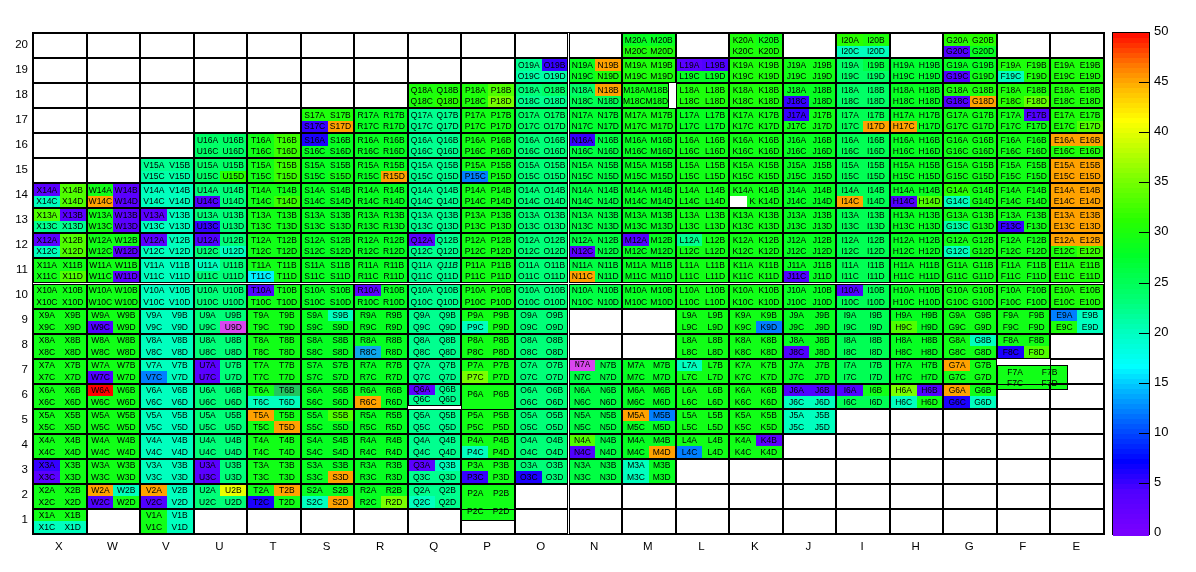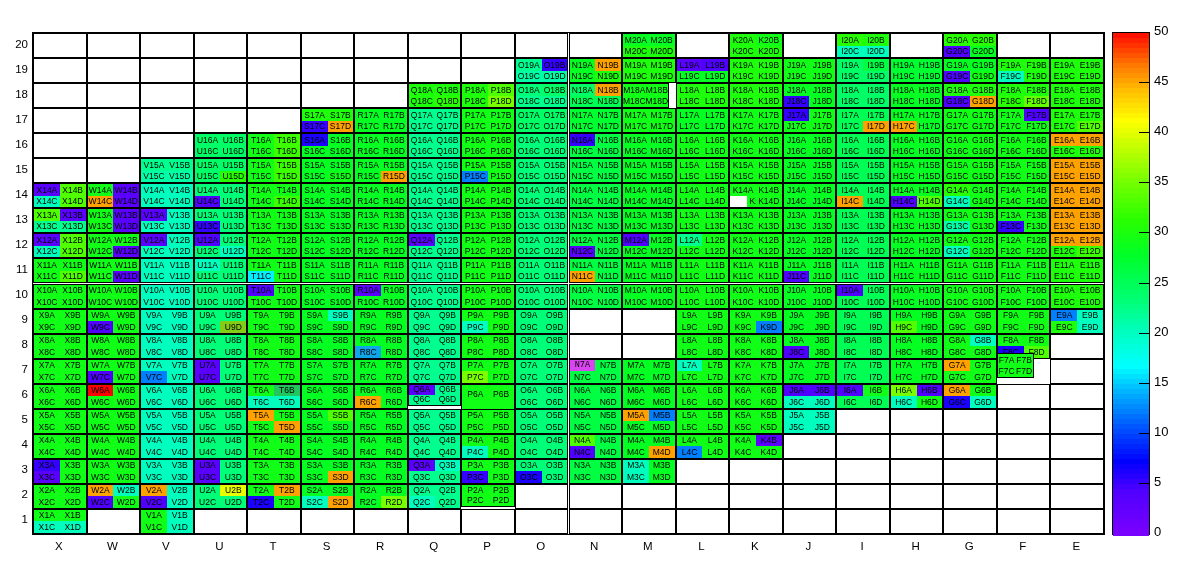--- a/index.html
+++ b/index.html
@@ -983,21 +983,21 @@
           <div class="quad q-d" style="background: rgb(6, 255, 34);">S11D</div>
         </div>
         <div class="cell" style="left: 321.3px; top: 225.45px; width: 53.55px; height: 25.05px;">
           <div class="quad q-a" style="background: rgb(6, 255, 34);">R11A</div>
           <div class="quad q-b" style="background: rgb(6, 255, 34);">R11B</div>
           <div class="quad q-c" style="background: rgb(6, 255, 34);">R11C</div>
           <div class="quad q-d" style="background: rgb(6, 255, 34);">R11D</div>
         </div>
         <div class="cell" style="left: 374.85px; top: 225.45px; width: 53.55px; height: 25.05px;">
           <div class="quad q-a" style="background: rgb(0, 255, 143);">Q11A</div>
-          <div class="quad q-b" style="background: rgb(0, 255, 143);">Q11B</div>
+          <div class="quad q-b" style="background: rgb(0, 255, 143); font-style: italic;">Q11B</div>
           <div class="quad q-c" style="background: rgb(0, 255, 143);">Q11C</div>
           <div class="quad q-d" style="background: rgb(0, 255, 143);">Q11D</div>
         </div>
         <div class="cell" style="left: 428.4px; top: 225.45px; width: 53.55px; height: 25.05px;">
           <div class="quad q-a" style="background: rgb(17, 255, 23);">P11A</div>
           <div class="quad q-b" style="background: rgb(17, 255, 23);">P11B</div>
           <div class="quad q-c" style="background: rgb(17, 255, 23);">P11C</div>
           <div class="quad q-d" style="background: rgb(17, 255, 23);">P11D</div>
         </div>
         <div class="cell" style="left: 481.95px; top: 225.45px; width: 53.55px; height: 25.05px;">
@@ -1201,21 +1201,21 @@
         <div class="cell" style="left: 107.1px; top: 275.55px; width: 53.55px; height: 25.05px;">
           <div class="quad q-a" style="background: rgb(0, 255, 190);">V9A</div>
           <div class="quad q-b" style="background: rgb(0, 255, 190);">V9B</div>
           <div class="quad q-c" style="background: rgb(0, 255, 190);">V9C</div>
           <div class="quad q-d" style="background: rgb(0, 255, 190);">V9D</div>
         </div>
         <div class="cell" style="left: 160.65px; top: 275.55px; width: 53.55px; height: 25.05px;">
           <div class="quad q-a" style="background: rgb(0, 255, 120);">U9A</div>
           <div class="quad q-b" style="background: rgb(0, 255, 120);">U9B</div>
           <div class="quad q-c" style="background: rgb(0, 255, 120);">U9C</div>
-          <div class="quad q-d" style="background: #84cc16; text-align: center;">U9D</div>
+          <div class="quad q-d" style="background: #d946ef; text-align: center;">U9D</div>
         </div>
         <div class="cell" style="left: 214.2px; top: 275.55px; width: 53.55px; height: 25.05px;">
           <div class="quad q-a" style="background: rgb(17, 255, 23);">T9A</div>
           <div class="quad q-b" style="background: rgb(17, 255, 23);">T9B</div>
           <div class="quad q-c" style="background: rgb(17, 255, 23);">T9C</div>
           <div class="quad q-d" style="background: rgb(17, 255, 23);">T9D</div>
         </div>
         <div class="cell" style="left: 267.75px; top: 275.55px; width: 53.55px; height: 25.05px;">
           <div class="quad q-a" style="background: rgb(6, 255, 34);">S9A</div>
           <div class="quad q-b" style="background: rgb(0, 255, 190);">S9B</div>
@@ -1502,21 +1502,21 @@
           <div class="quad q-b" style="background: rgb(6, 255, 34);">H7B</div>
           <div class="quad q-c" style="background: rgb(6, 255, 34);">H7C</div>
           <div class="quad q-d" style="background: rgb(6, 255, 34);">H7D</div>
         </div>
         <div class="cell" style="left: 910.35px; top: 325.65px; width: 53.55px; height: 25.05px;">
           <div class="quad q-a" style="background: rgb(255, 162, 0);">G7A</div>
           <div class="quad q-b" style="background: rgb(17, 255, 23);">G7B</div>
           <div class="quad q-c" style="background: rgb(17, 255, 23);">G7C</div>
           <div class="quad q-d" style="background: rgb(17, 255, 23);">G7D</div>
         </div>
-        <div class="cell" style="left: 963.9px; top: 320px; width: 37px; height: 25.05px; padding-left: 12px;">
+        <div class="cell" style="left: 963.9px; top: 332px; width: 71px; height: 25.05px; padding-left: 12px;">
           <div class="quad q-a" style="background: rgb(17, 255, 23);">F7A</div>
           <div class="quad q-b" style="background: rgb(17, 255, 23);">F7B</div>
           <div class="quad q-c" style="background: rgb(17, 255, 23);">F7C</div>
           <div class="quad q-d" style="background: rgb(17, 255, 23);">F7D</div>
         </div>
         <div class="cell" style="left: 1017.45px; top: 325.65px; width: 53.55px; height: 25.05px;"></div>
         <div class="cell" style="left: 0px; top: 350.7px; width: 53.55px; height: 25.05px;">
           <div class="quad q-a" style="background: rgb(17, 255, 23);">X6A</div>
           <div class="quad q-b" style="background: rgb(17, 255, 23);">X6B</div>
           <div class="quad q-c" style="background: rgb(17, 255, 23);">X6C</div>
@@ -1932,21 +1932,21 @@
           <div class="quad q-b" style="background: rgb(6, 255, 34);">R2B</div>
           <div class="quad q-c" style="background: rgb(6, 255, 34);">R2C</div>
           <div class="quad q-d" style="background: rgb(120, 255, 0);">R2D</div>
         </div>
         <div class="cell" style="left: 374.85px; top: 450.9px; width: 53.55px; height: 25.05px;">
           <div class="quad q-a" style="background: rgb(0, 255, 143);">Q2A</div>
           <div class="quad q-b" style="background: rgb(0, 255, 143);">Q2B</div>
           <div class="quad q-c" style="background: rgb(0, 255, 190);">Q2C</div>
           <div class="quad q-d" style="background: rgb(0, 255, 143);">Q2D</div>
         </div>
-        <div class="cell" style="left: 428.4px; top: 450.9px; width: 53.55px; height: 23px;">
+        <div class="cell" style="left: 428.4px; top: 450.9px; width: 53.55px; height: 37px;">
           <div class="quad q-a" style="background: rgb(17, 255, 23);">P2A</div>
           <div class="quad q-b" style="background: rgb(17, 255, 23);">P2B</div>
           <div class="quad q-c" style="background: rgb(17, 255, 23);">P2C</div>
           <div class="quad q-d" style="background: rgb(17, 255, 23);">P2D</div>
         </div>
         <div class="cell" style="left: 481.95px; top: 450.9px; width: 53.55px; height: 25.05px;"></div>
         <div class="cell" style="left: 535.5px; top: 450.9px; width: 53.55px; height: 25.05px;"></div>
         <div class="cell" style="left: 589.05px; top: 450.9px; width: 53.55px; height: 25.05px;"></div>
         <div class="cell" style="left: 642.6px; top: 450.9px; width: 53.55px; height: 25.05px;"></div>
         <div class="cell" style="left: 696.15px; top: 450.9px; width: 53.55px; height: 25.05px;"></div>

